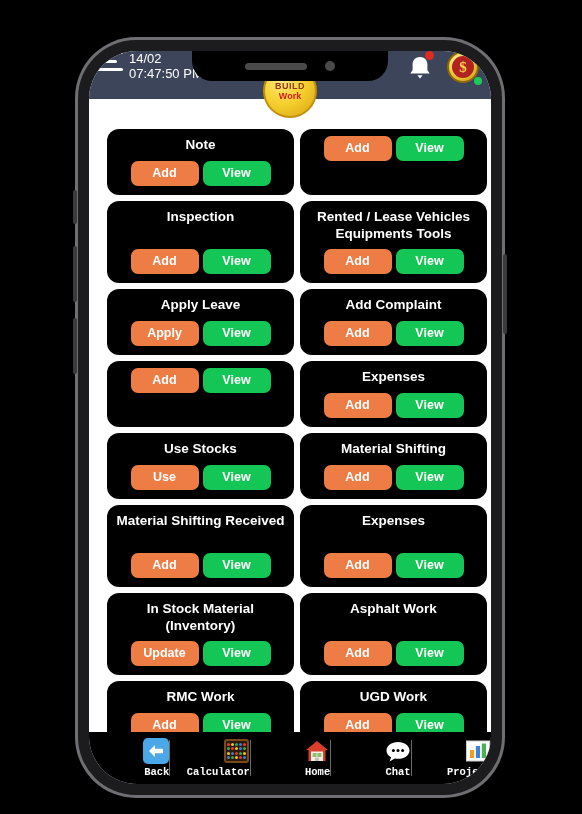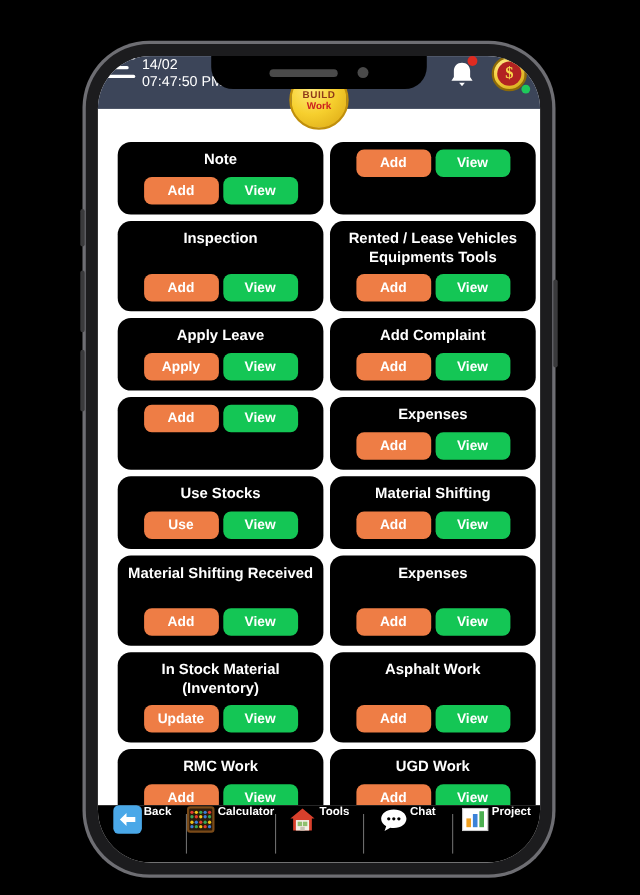--- a/index.html
+++ b/index.html
@@ -290,25 +290,27 @@
     height: 52px;
     background: #000000;
     display: flex;
     align-items: center;
     z-index: 30;
   }
   .nav-item {
     flex: 1 1 0;
     height: 100%;
     display: flex;
-    align-items: flex-start;
+    flex-direction: column;
+    align-items: flex-end;
     justify-content: center;
     gap: 2px;
     position: relative;
     cursor: pointer;
+    font-family: Liberation Mono, monospace;
   }
   .nav-item + .nav-item::before {
     content: "";
     position: absolute;
     left: 0;
     top: 8px;
     bottom: 8px;
     width: 1px;
     background: #6b6b6b;
   }
@@ -581,21 +583,21 @@
         <div class="nav-item">
           <div class="nav-icon">
             <svg width="26" height="24" viewBox="0 0 26 24">
               <path d="M13 2 L24 11 L21.5 11 L21.5 22 L4.5 22 L4.5 11 L2 11 Z" fill="#d8402c"></path>
               <rect x="7" y="12.5" width="12" height="9.5" fill="#f2efe6"></rect>
               <rect x="8.6" y="14" width="4" height="4" fill="#8fbf6e"></rect>
               <rect x="13.4" y="14" width="4" height="4" fill="#8fbf6e"></rect>
               <rect x="11" y="18.6" width="4" height="3.4" fill="#c8c2b2"></rect>
             </svg>
           </div>
-          <div class="nav-label">Tools</div>
+          <div class="nav-label">Home</div>
         </div>
 
         <div class="nav-item">
           <div class="nav-icon">
             <svg width="26" height="23" viewBox="0 0 26 23">
               <path d="M13 2 C6.4 2 1.5 5.8 1.5 10.4 C1.5 13.2 3.3 15.7 6.1 17.2 L4.6 21.4 L9.8 18.4 C10.8 18.6 11.9 18.8 13 18.8 C19.6 18.8 24.5 15 24.5 10.4 C24.5 5.8 19.6 2 13 2 Z" fill="#ffffff"></path>
               <circle cx="8.4" cy="10.4" r="1.5" fill="#000000"></circle>
               <circle cx="13" cy="10.4" r="1.5" fill="#000000"></circle>
               <circle cx="17.6" cy="10.4" r="1.5" fill="#000000"></circle>
             </svg>

